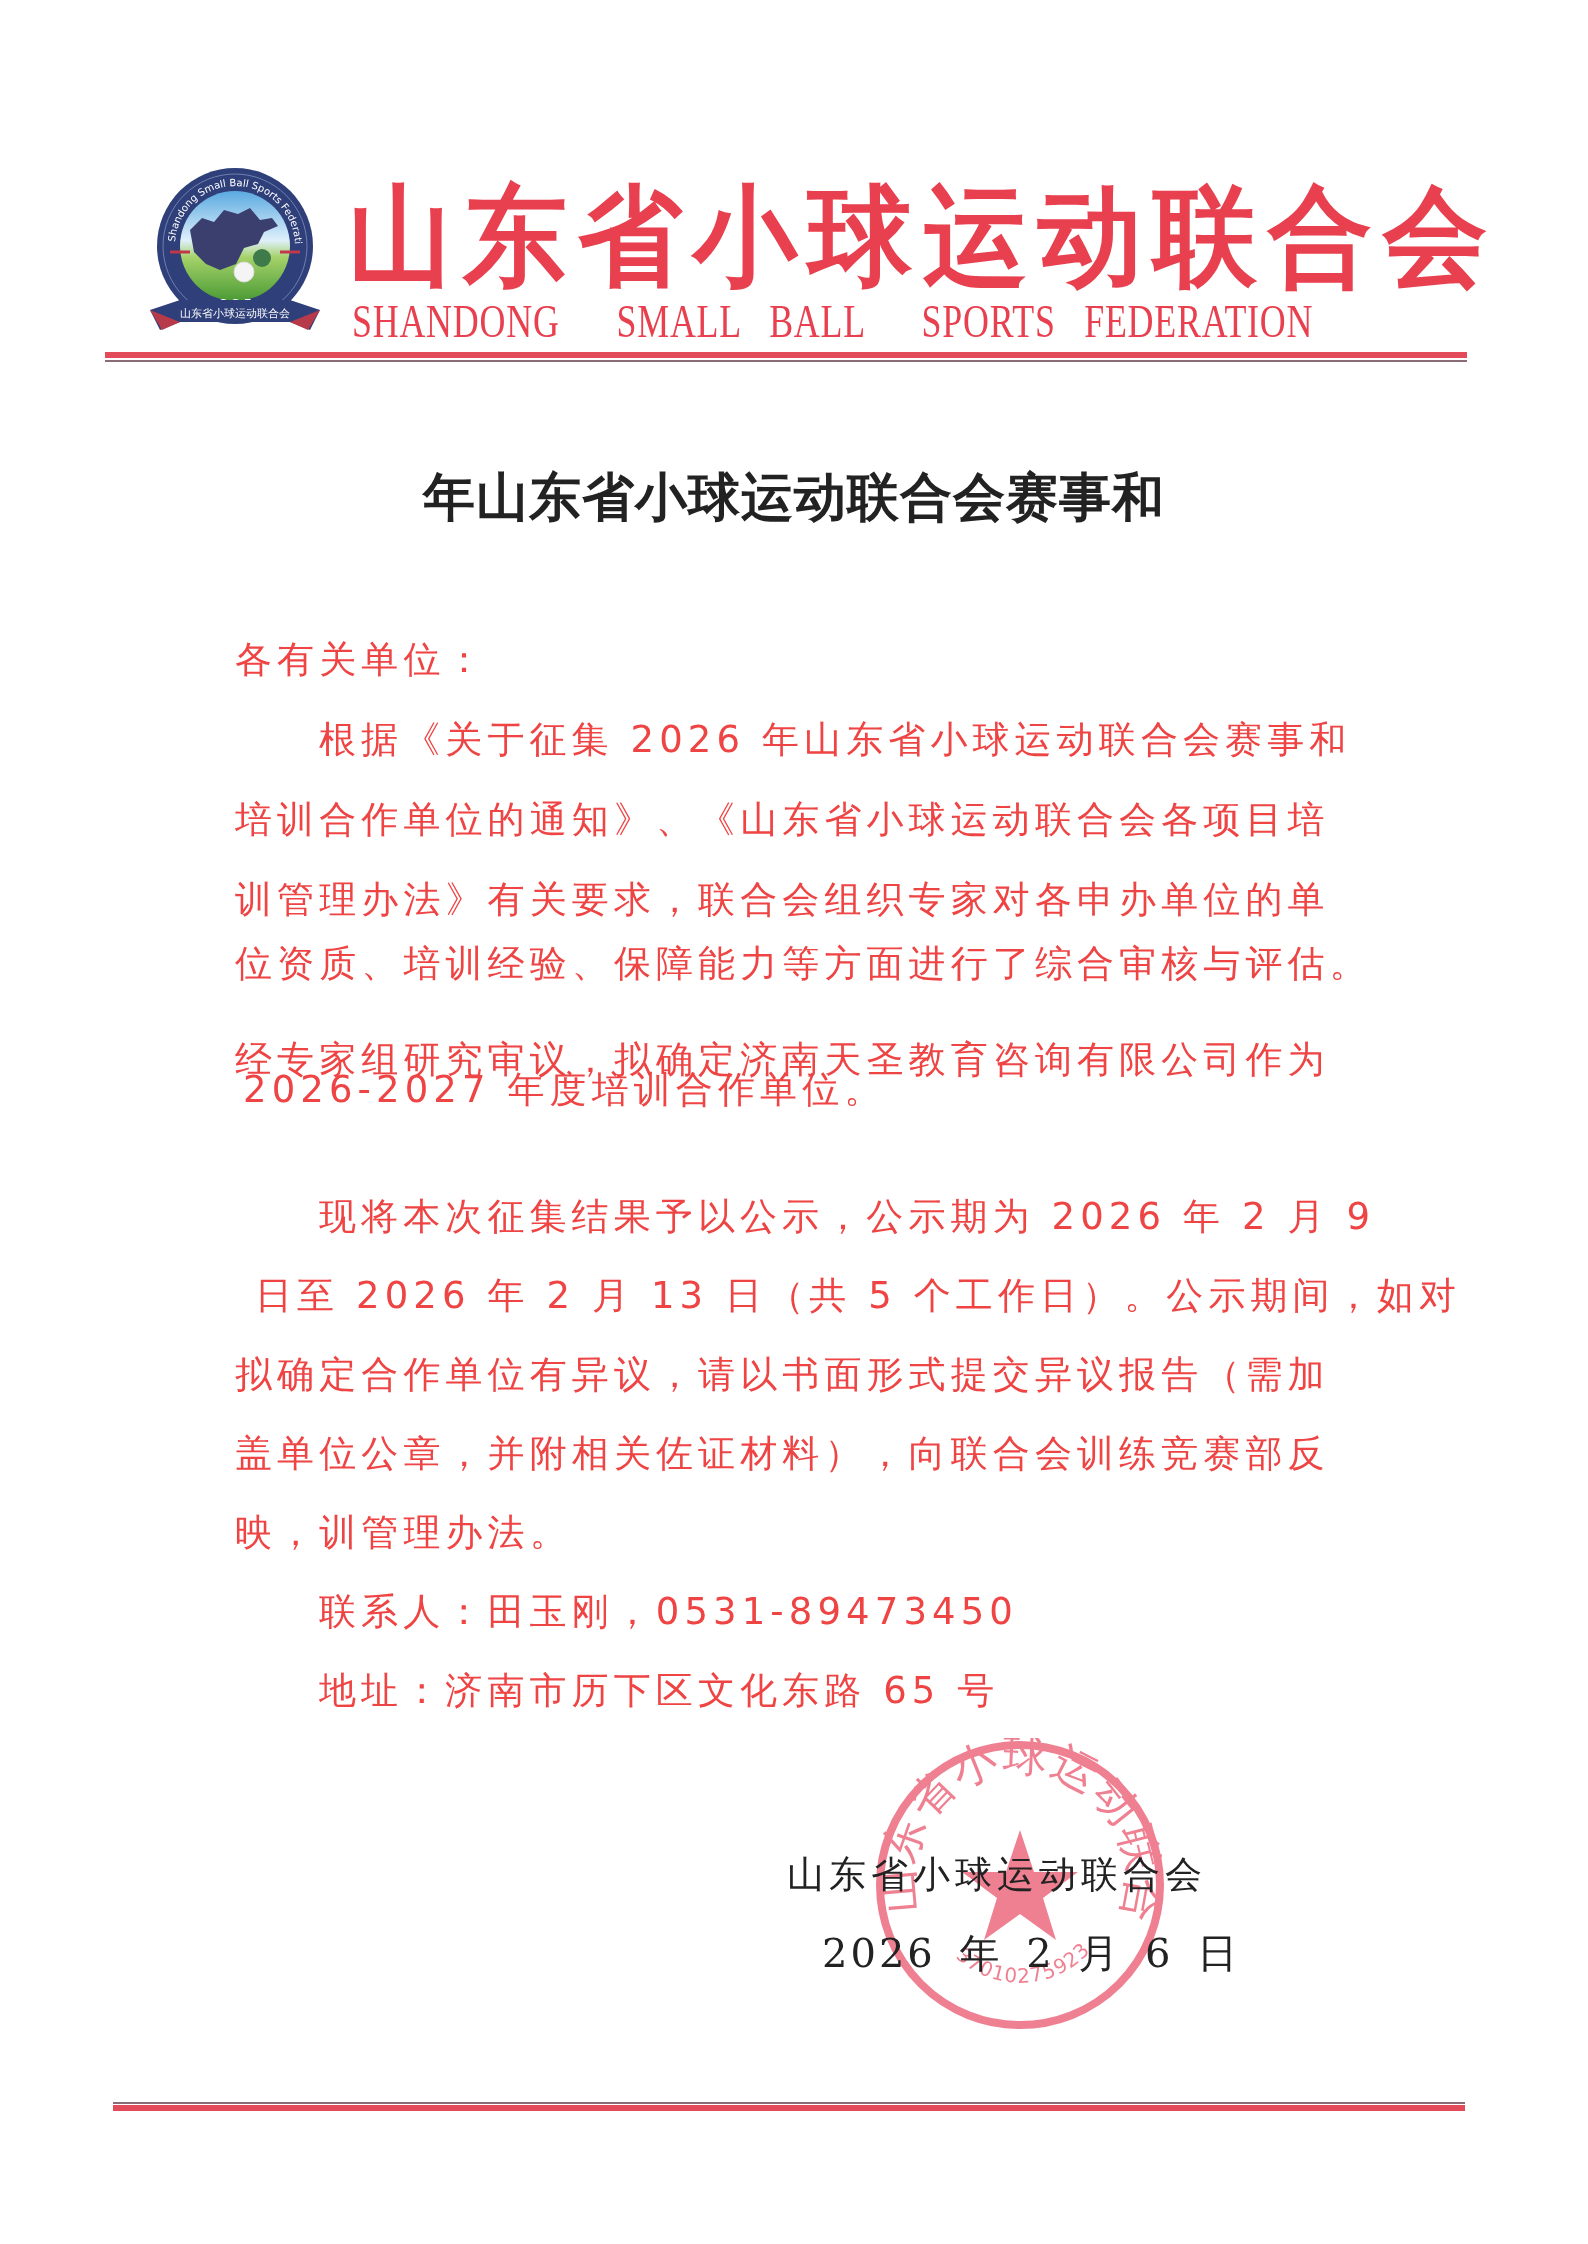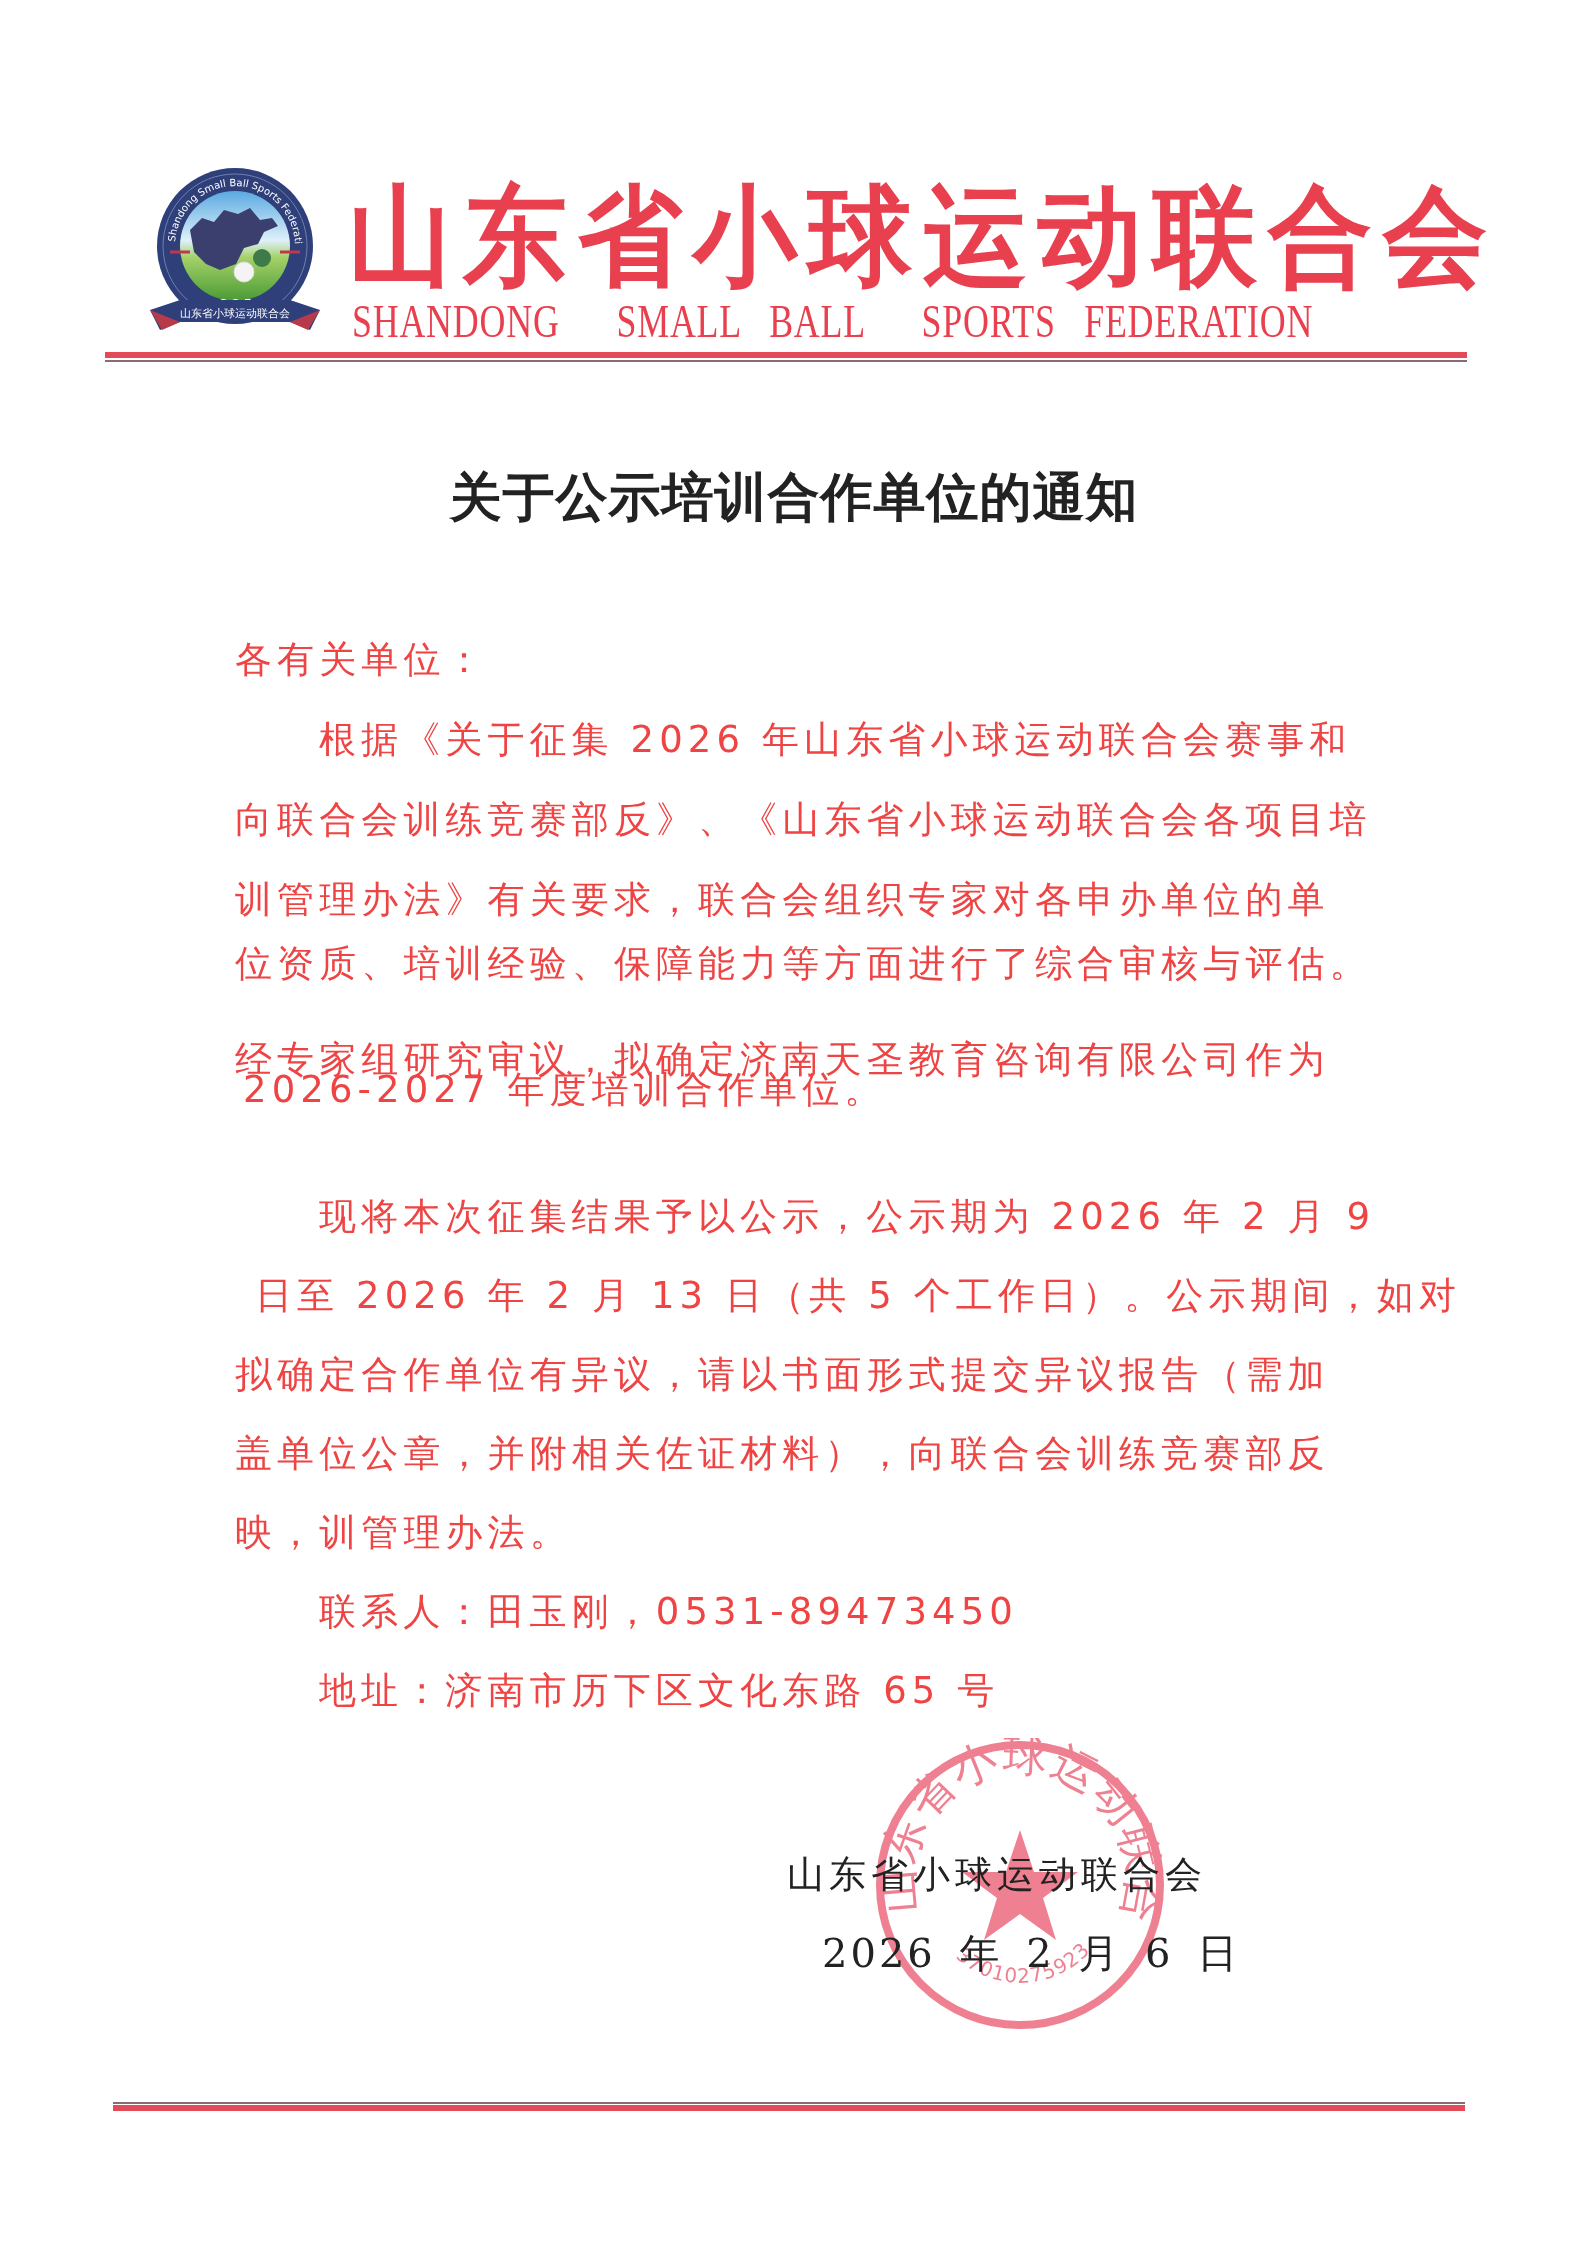--- a/index.html
+++ b/index.html
@@ -68,25 +68,25 @@
     <path id="arc" d="M35 86 A60 60 0 0 1 155 86" fill="none"></path>
     <text font-size="10" fill="#ffffff" font-family="DejaVu Sans, sans-serif"><textPath href="#arc" startOffset="4">Shandong Small Ball Sports Federation</textPath></text>
   </svg>
 </div>
 
 <div class="abs org-cn">山东省小球运动联合会</div>
 <div class="abs org-en" style="white-space: pre;">SHANDONG  SMALL BALL  SPORTS FEDERATION</div>
 <div class="abs rule-top"></div>
 <div class="abs rule-top-thin"></div>
 
-<div class="abs doc-title">关于公示培训合作单位的通知</div>
+<div class="abs doc-title">年山东省小球运动联合会赛事和</div>
 
 <div class="abs line" style="top:620px;">各有关单位：</div>
 <div class="abs line indent" style="top:700px;">根据《关于征集 2026 年山东省小球运动联合会赛事和</div>
-<div class="abs line" style="top:780px;">向联合会训练竞赛部反》、《山东省小球运动联合会各项目培</div>
+<div class="abs line" style="top:780px;">培训合作单位的通知》、《山东省小球运动联合会各项目培</div>
 <div class="abs line" style="top:860px;">训管理办法》有关要求，联合会组织专家对各申办单位的单</div>
 <div class="abs line" style="top:924px;">位资质、培训经验、保障能力等方面进行了综合审核与评估。</div>
 <div class="abs line" style="top:1020px;">经专家组研究审议，拟确定济南天圣教育咨询有限公司作为</div>
 <div class="abs line" style="top:1050px;margin-left:8px;">2026-2027 年度培训合作单位。</div>
 <div class="abs line indent" style="top:1177px;">现将本次征集结果予以公示，公示期为 2026 年 2 月 9</div>
 <div class="abs line" style="top:1256px;margin-left:20px;">日至 2026 年 2 月 13 日（共 5 个工作日）。公示期间，如对</div>
 <div class="abs line" style="top:1335px;">拟确定合作单位有异议，请以书面形式提交异议报告（需加</div>
 <div class="abs line" style="top:1414px;">盖单位公章，并附相关佐证材料），向联合会训练竞赛部反</div>
 <div class="abs line" style="top:1493px;">映，训管理办法。</div>
 <div class="abs line indent" style="top:1572px;">联系人：田玉刚，0531-89473450</div>

